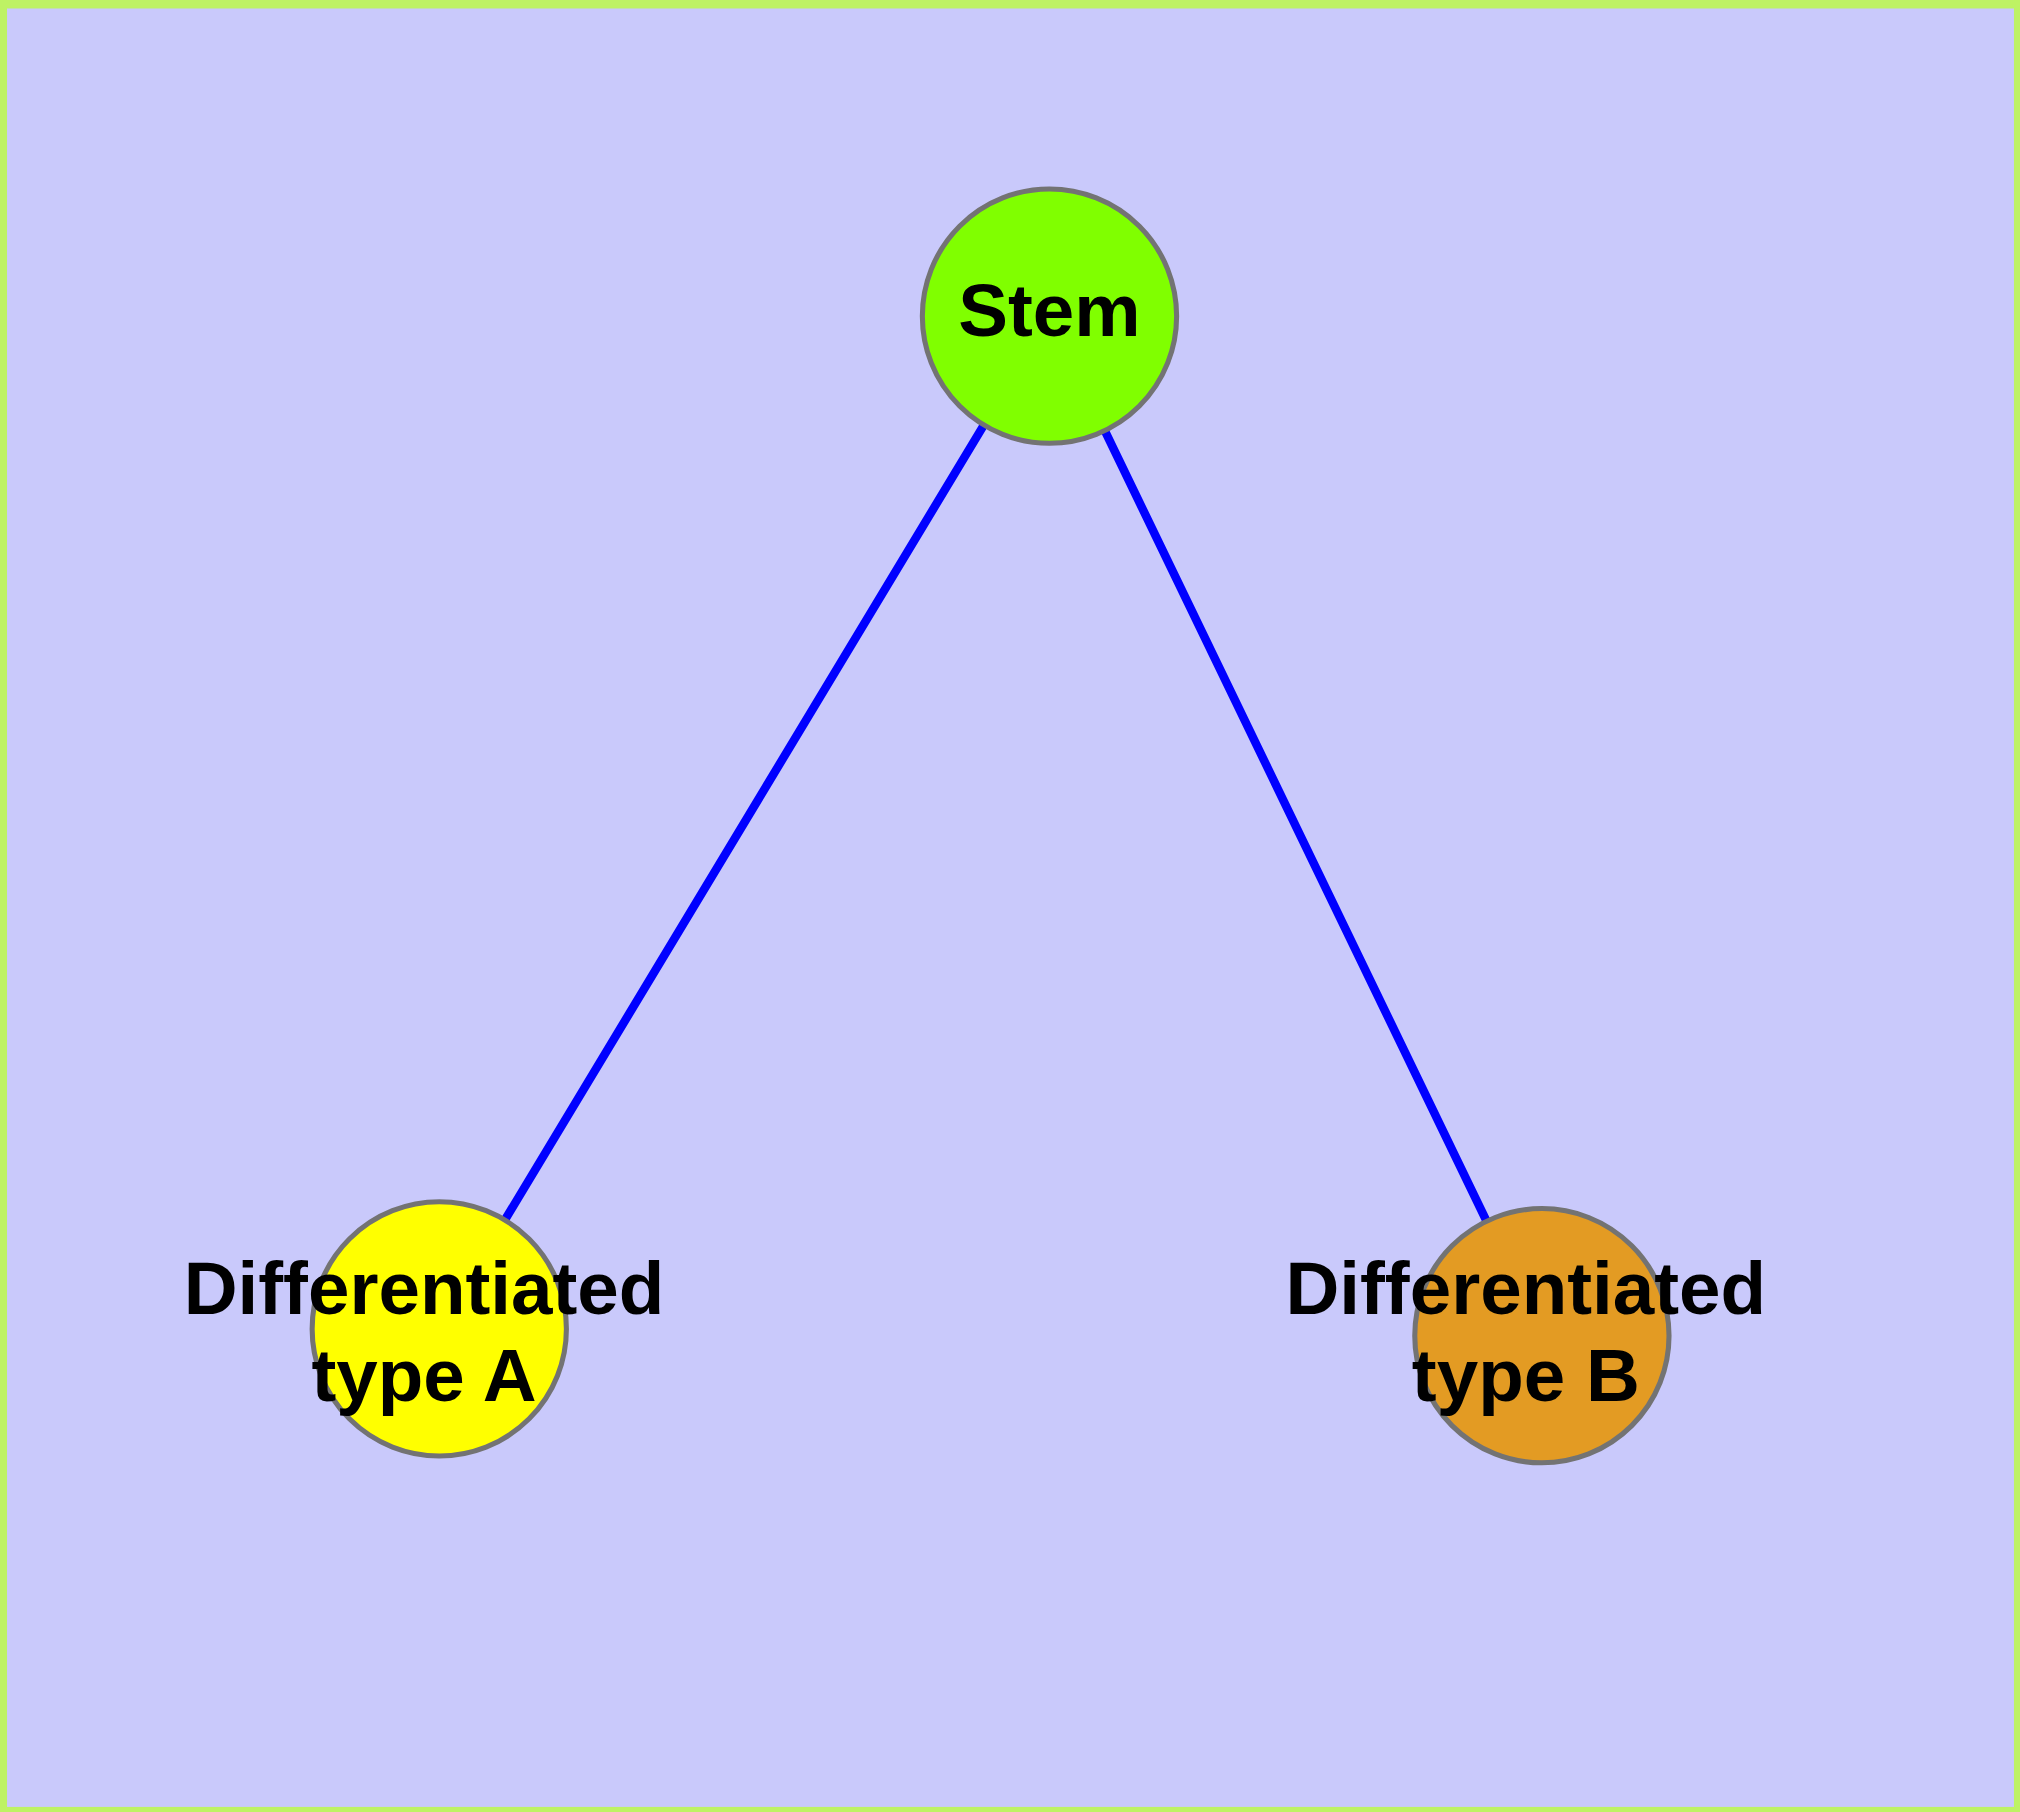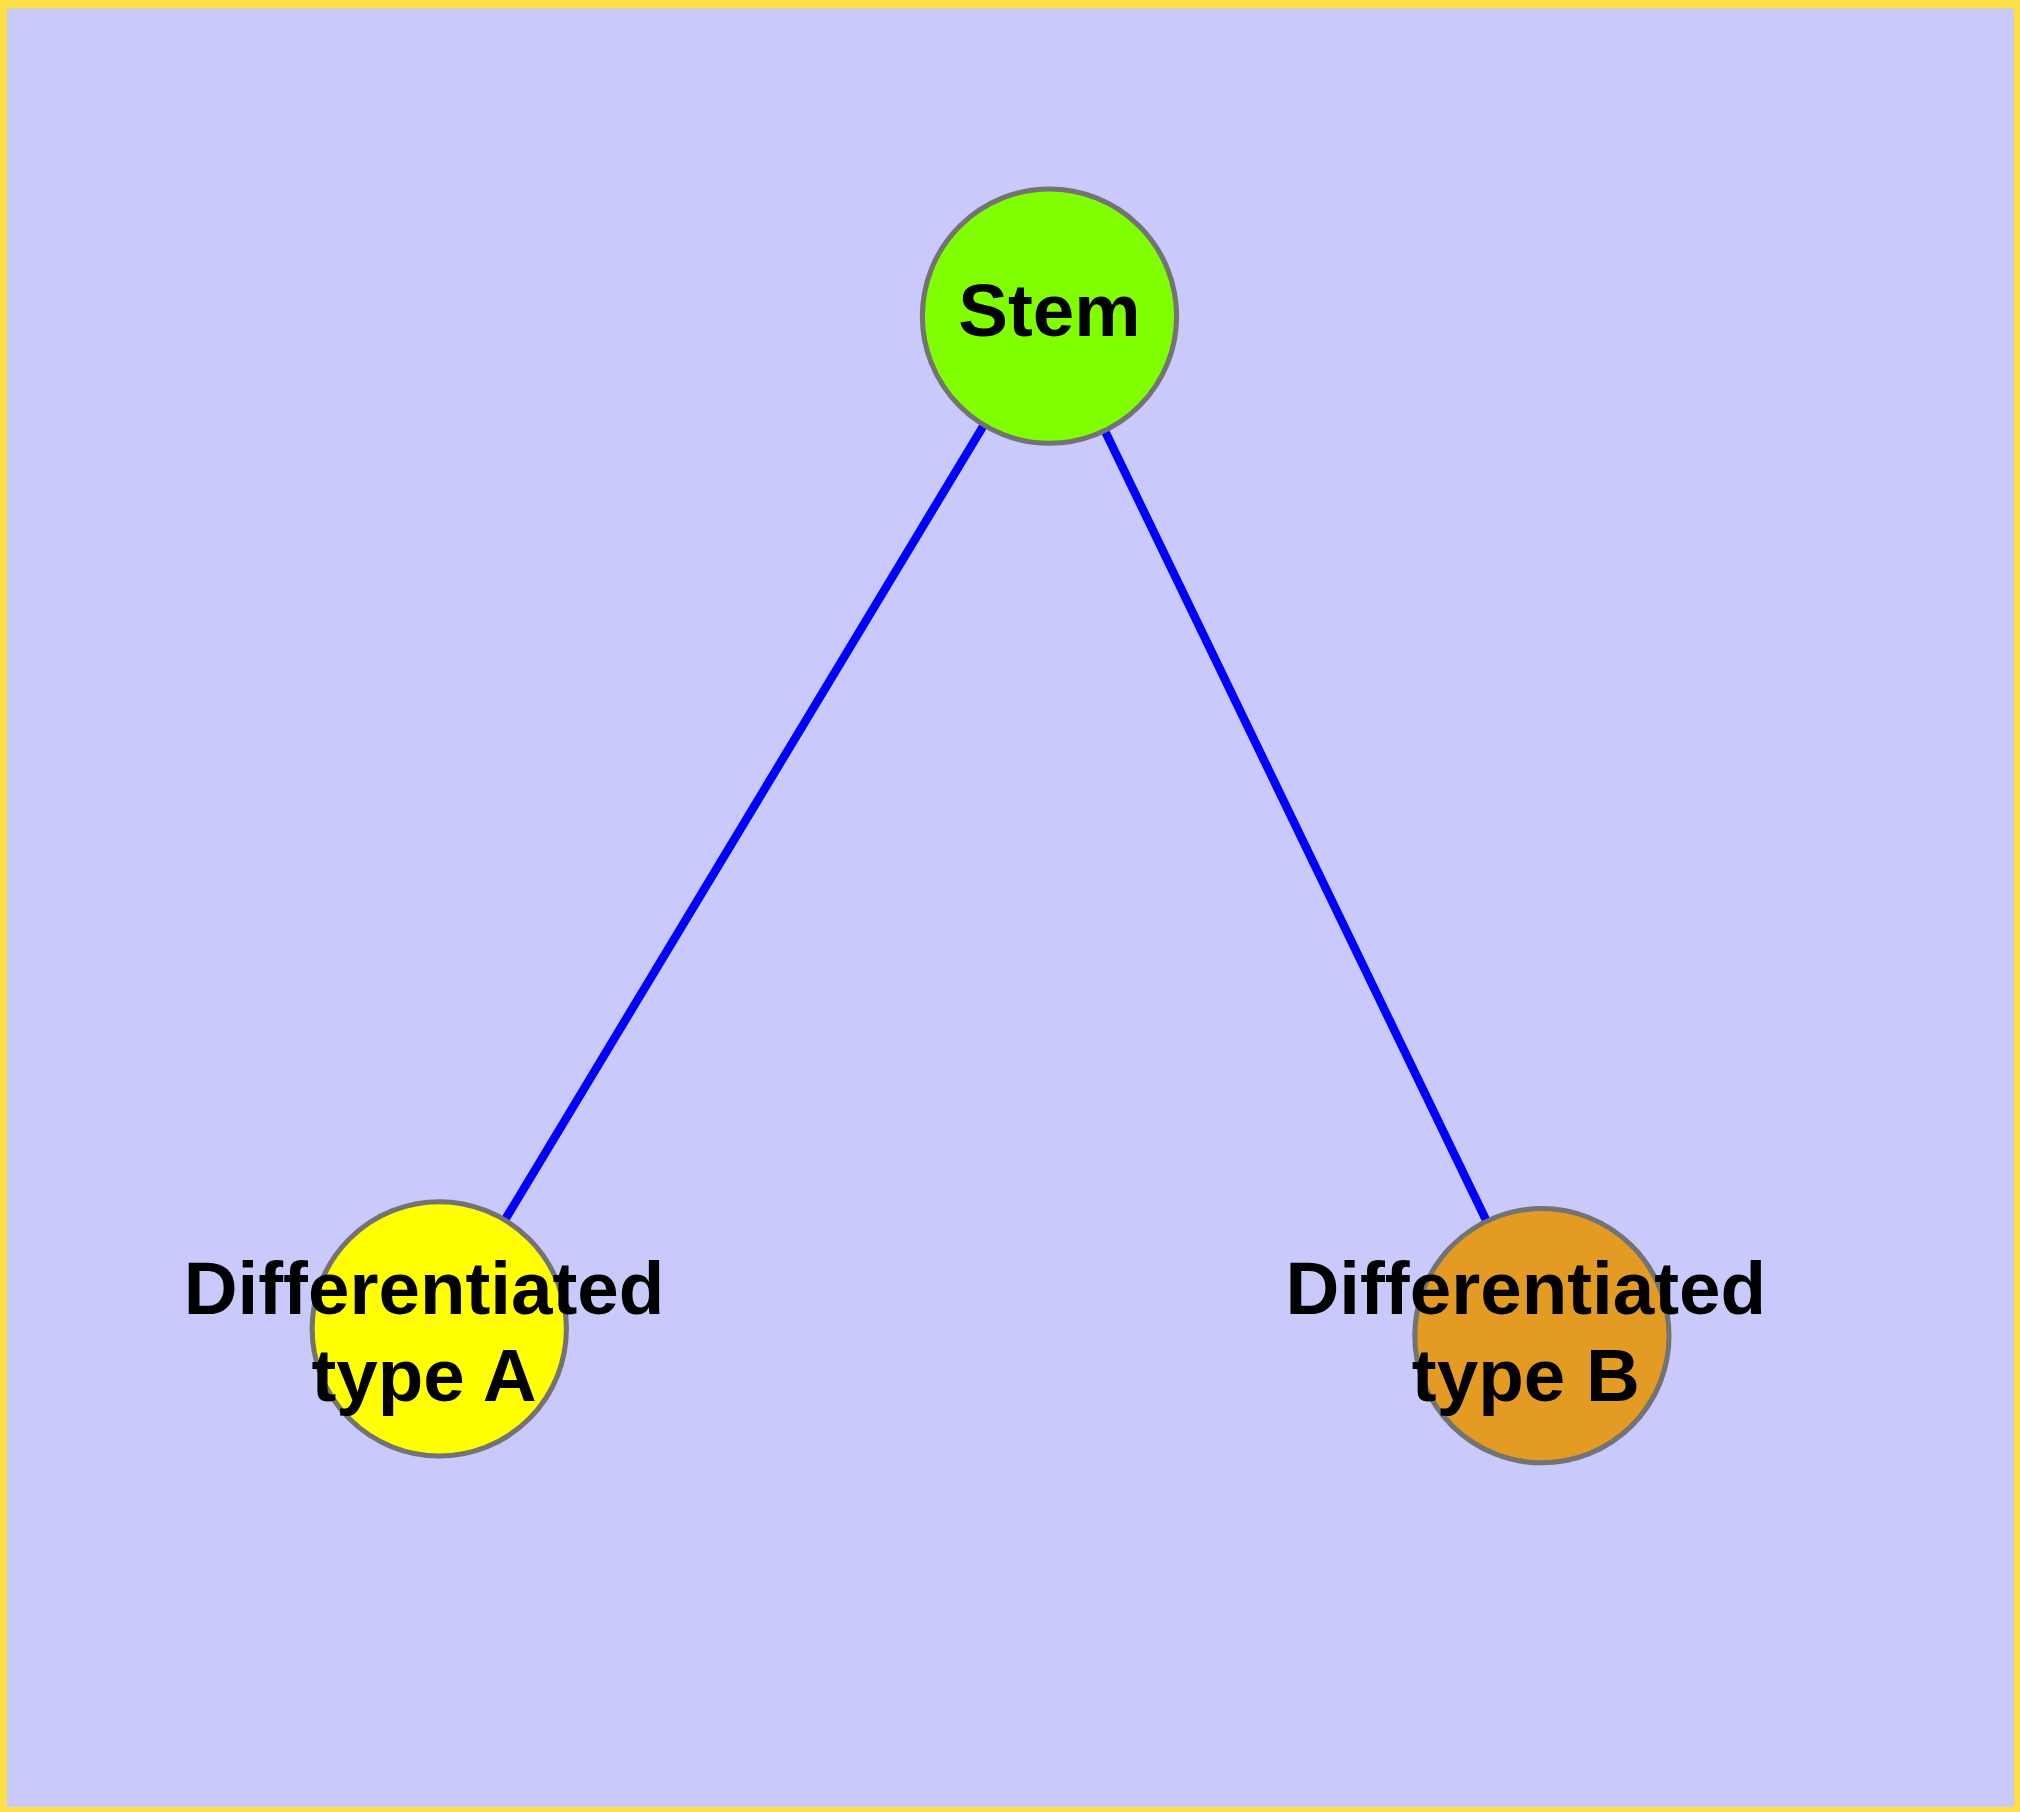--- a/index.html
+++ b/index.html
@@ -10,21 +10,21 @@
   body {
     width: 2021px;
     height: 1812px;
     overflow: hidden;
     font-family: "Liberation Sans", sans-serif;
   }
   #graph-canvas {
     position: relative;
     width: 2021px;
     height: 1812px;
-    background: #fde047;
+    background: #bef264;
   }
   #graph-svg {
     position: absolute;
     top: 0;
     left: 0;
     width: 2021px;
     height: 1812px;
     display: block;
   }
   .node-label {

